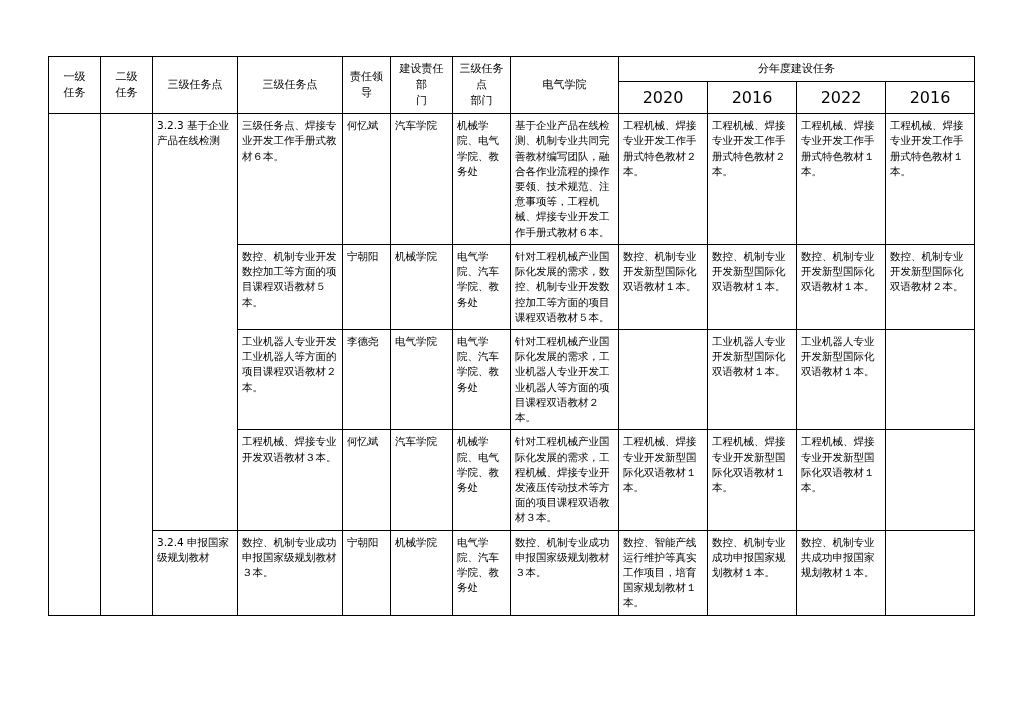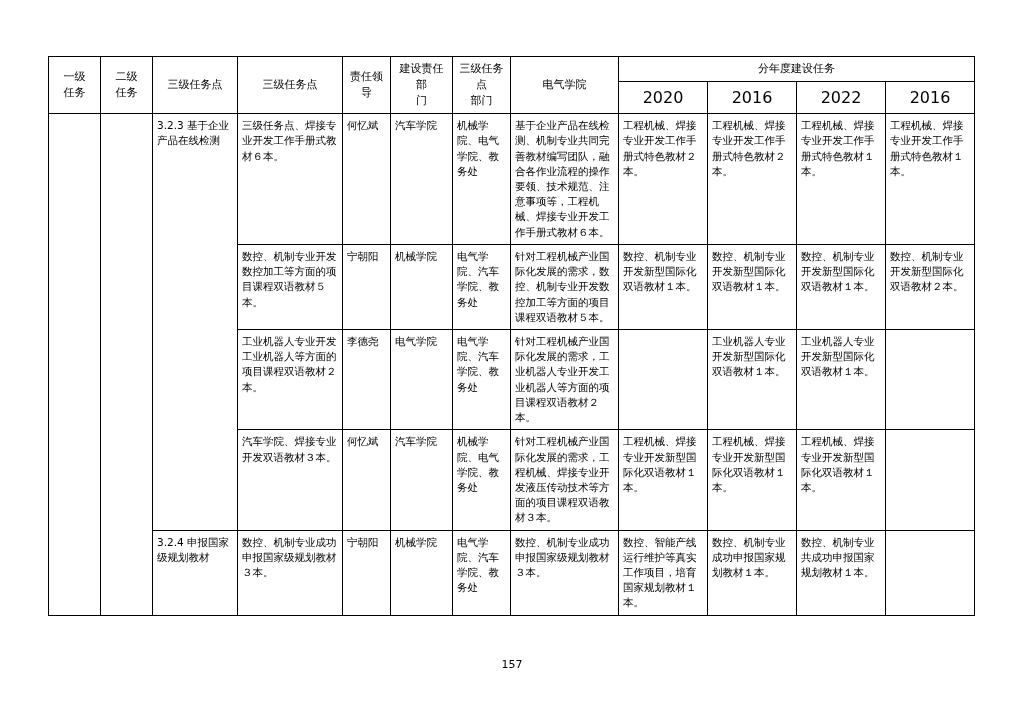--- a/index.html
+++ b/index.html
@@ -176,21 +176,21 @@
           <td class="ctr mid">电气学院</td>
           <td class="ctr mid">电气学院、汽车学院、教务处</td>
           <td>针对工程机械产业国际化发展的需求，工业机器人专业开发工业机器人等方面的项目课程双语教材２本。</td>
           <td></td>
           <td>工业机器人专业开发新型国际化双语教材１本。</td>
           <td>工业机器人专业开发新型国际化双语教材１本。</td>
           <td></td>
         </tr>
 
         <tr>
-          <td class="mid">汽车学院、焊接专业开发双语教材３本。</td>
+          <td class="mid">工程机械、焊接专业开发双语教材３本。</td>
           <td class="ctr mid">何忆斌</td>
           <td class="ctr mid">汽车学院</td>
           <td class="ctr mid">机械学院、电气学院、教务处</td>
           <td>针对工程机械产业国际化发展的需求，工程机械、焊接专业开发液压传动技术等方面的项目课程双语教材３本。</td>
           <td>工程机械、焊接专业开发新型国际化双语教材１本。</td>
           <td>工程机械、焊接专业开发新型国际化双语教材１本。</td>
           <td>工程机械、焊接专业开发新型国际化双语教材１本。</td>
           <td></td>
         </tr>
 
@@ -204,15 +204,14 @@
           <td>数控、智能产线运行维护等真实工作项目，培育国家规划教材１本。</td>
           <td>数控、机制专业成功申报国家规划教材１本。</td>
           <td>数控、机制专业共成功申报国家规划教材１本。</td>
           <td></td>
         </tr>
 
       </tbody>
     </table>
   </div>
 
-  <div class="page-number">157</div>
 
 </div>
 
 </body></html>

